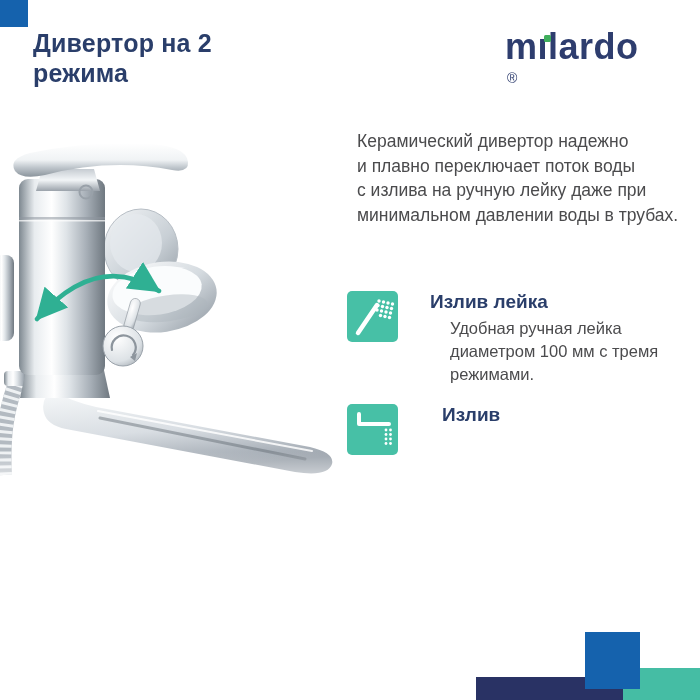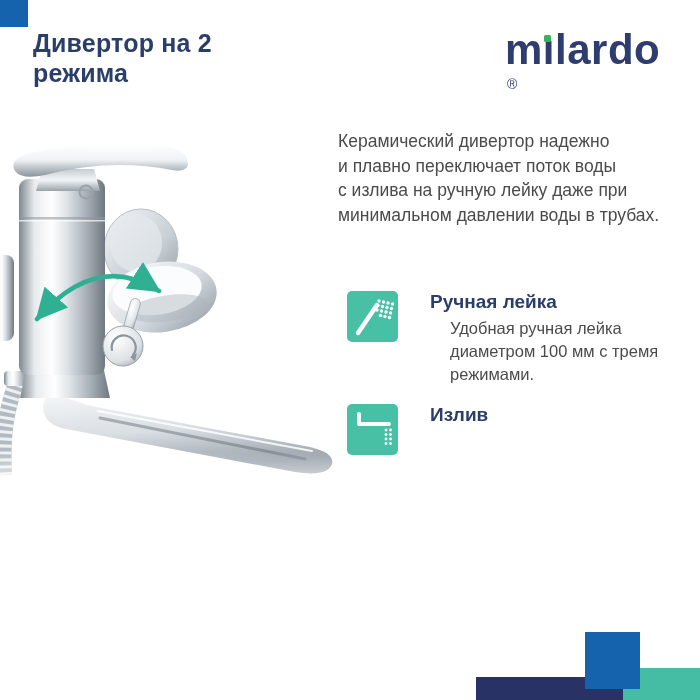--- a/index.html
+++ b/index.html
@@ -18,43 +18,43 @@
   
   .page-title {
     position: absolute; left: 33px; top: 28px;
     font-size: 25px; line-height: 30px; font-weight: 700;
     color: #2a3e6a; white-space: pre-line; letter-spacing: 0.2px;
   }
 
   
   .logo { position: absolute; left: 505px; top: 26px; height: 50px; }
   .logo-text {
-    font-size: 42px; font-weight: 700; color: #2e3d6e;
+    font-size: 36px; font-weight: 700; color: #2e3d6e;
     letter-spacing: 0.5px; position: relative; display: inline-block;
   }
   .logo-idot {
     position: absolute; left: 39px; top: 9px; width: 7px; height: 7px;
     background: #3fae5c; border-radius: 1.5px;
   }
   .logo-reg {
     font-size: 14px; font-weight: 400; color: #2e3d6e;
     vertical-align: top; position: relative; top: 2px; left: 2px;
   }
 
   
   .intro {
-    position: absolute; left: 338px; top: 129px; width: 330px;
+    position: absolute; left: 357px; top: 129px; width: 330px;
     font-size: 17.5px; line-height: 24.5px; color: #4b4b4d;
     white-space: pre-line;
   }
 
   
   .feature { position: absolute; left: 347px; display: flex; align-items: flex-start; }
   .feature-1 { top: 291px; }
-  .feature-2 { top: 404px; }
+  .feature-2 { top: 404px; gap: 12px; }
   .feature-icon {
     width: 51px; height: 51px; border-radius: 5px; background: #47c0a6;
     flex: 0 0 auto; display: flex; align-items: center; justify-content: center;
   }
   .feature-textcol { margin-left: 32px; width: 250px; }
   .feature-title { font-size: 19px; line-height: 22px; font-weight: 700; color: #2a3e6a; }
   .feature-body {
     margin-top: 4px; font-size: 16.5px; line-height: 23px; color: #4b4b4d;
     white-space: pre-line;
     margin-left: 20px;
@@ -206,21 +206,21 @@
             <circle cx="34.5" cy="20" r="1.7"></circle>
             <circle cx="39" cy="21" r="1.7"></circle>
             <circle cx="43.5" cy="22" r="1.7"></circle>
           <circle cx="33.5" cy="24.5" r="1.7"></circle>
             <circle cx="38" cy="25.5" r="1.7"></circle>
             <circle cx="42.5" cy="26.5" r="1.7"></circle>
         </g>
       </svg>
     </div>
     <div class="feature-textcol">
-      <div class="feature-title">Ручная лейка</div>
+      <div class="feature-title">Излив лейка</div>
       <div class="feature-body">Удобная ручная лейка
 диаметром 100 мм с тремя
 режимами.</div>
     </div>
   </div>
 
   <div class="feature feature-2">
     <div class="feature-icon">
       <svg width="51" height="51" viewBox="0 0 51 51">
         <path d="M 12 10 L 12 20 L 42 20" stroke="#ffffff" stroke-width="4" fill="none" stroke-linecap="round" stroke-linejoin="round"></path>

